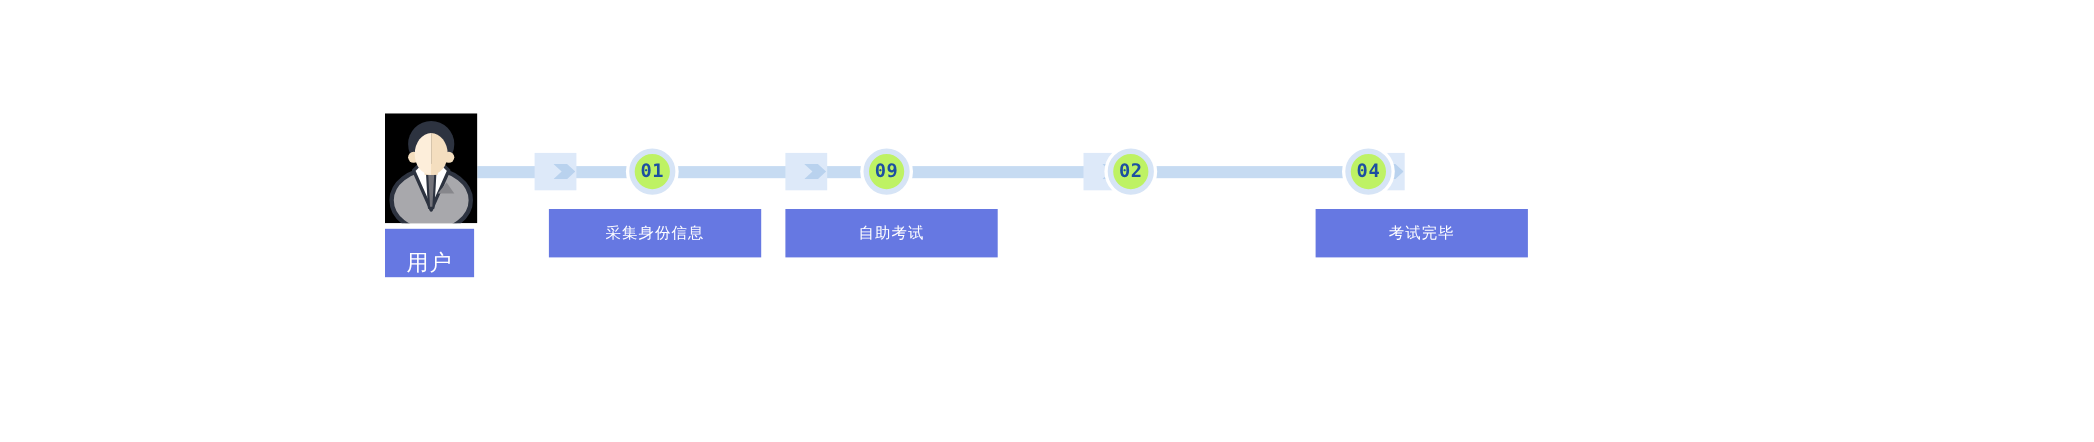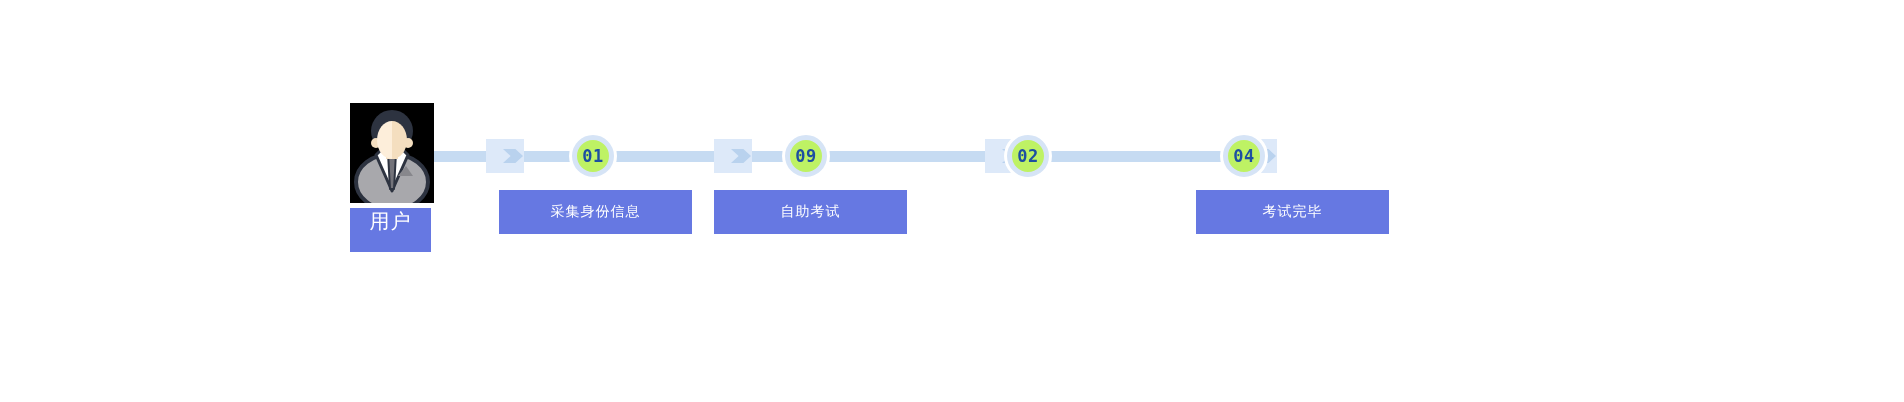--- a/index.html
+++ b/index.html
@@ -37,21 +37,21 @@
     display:flex;align-items:center;justify-content:center;
   }
   .b1{left:499px}.b2{left:714px}.b3{left:932px}.b4{left:1196px}
   
   .avatar{
     position:absolute;left:350px;top:103px;width:84px;height:100px;z-index:4;line-height:0;
   }
   .user-box{
     position:absolute;left:350px;top:208px;width:81px;height:44px;background:#6678e2;
     color:#ffffff;font-size:20px;letter-spacing:1px;z-index:4;
-    display:flex;align-items:flex-start;justify-content:center;
+    display:flex;align-items:flex-end;justify-content:center;
   }
 </style>
 </head>
 <body>
 
 <div class="stage">
 
   <div class="timeline"></div>
 
   <div class="marker m1">

